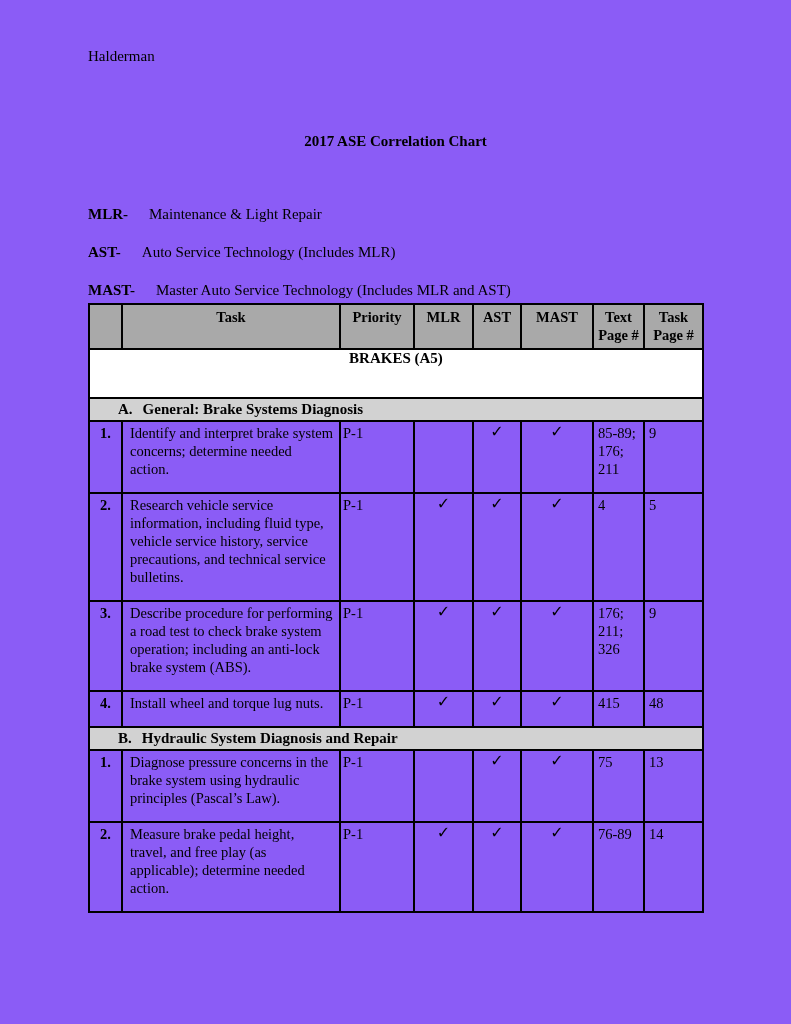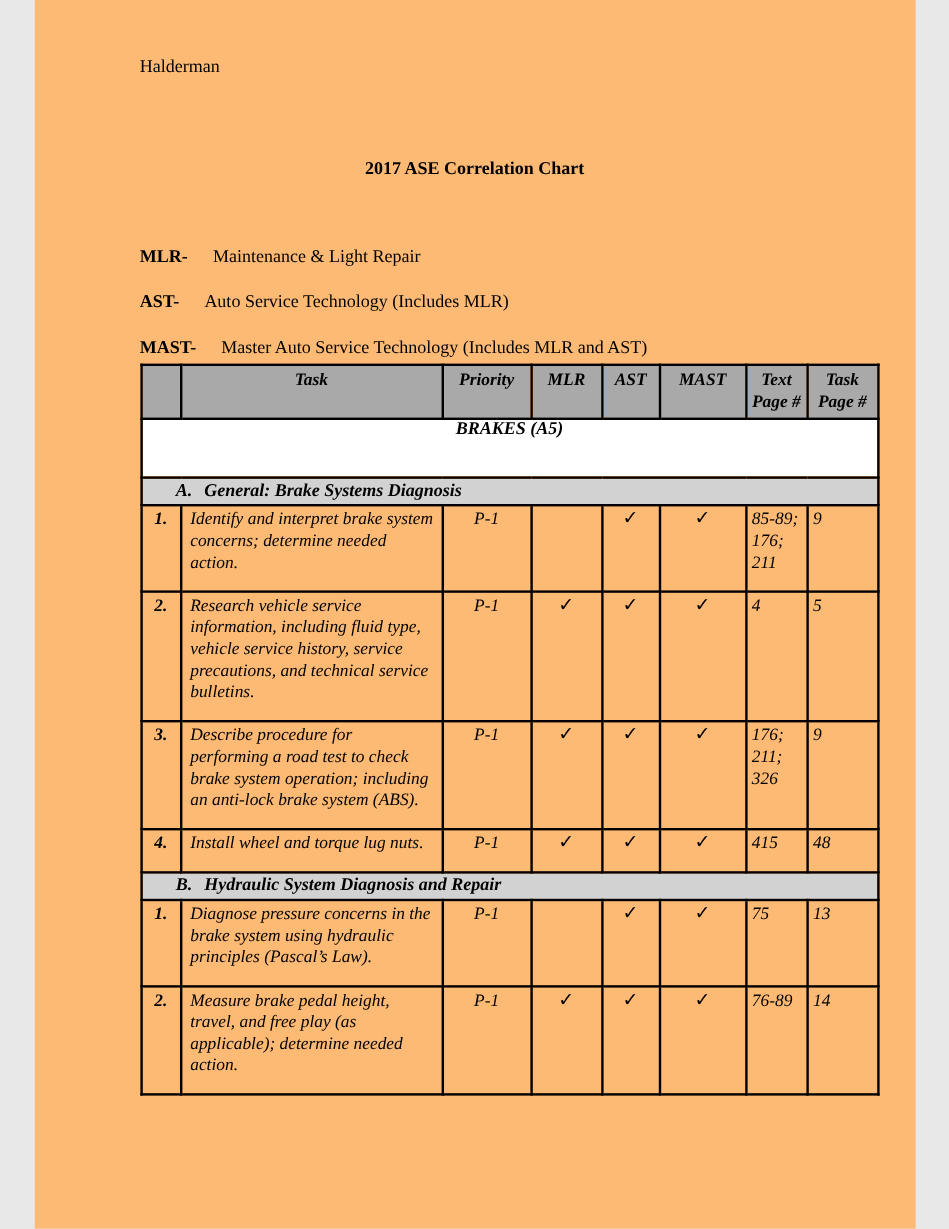--- a/index.html
+++ b/index.html
@@ -1,24 +1,24 @@
 <!DOCTYPE html>
 <html style="--header-bg: #a9a9a9; --section-bg: #d2d2d2;"><head>
 <meta charset="utf-8">
 <style>
   * { margin: 0; padding: 0; box-sizing: border-box; }
   html, body { background: #e8e8e8; }
   body { font-family: "Liberation Serif", serif; color: #000; }
 
   .sheet {
     position: relative;
-    width: 734px;
+    width: 791px;
     height: 1024px;
     margin: 0 auto;
-    background: #fdba74;
+    background: #8b5cf6;
     overflow: hidden;
   }
 
   .author {
     position: absolute;
     left: 88px;
     top: 48px;
     font-size: 15px;
   }
 
@@ -47,21 +47,20 @@
     top: 303px;
     width: 614px;
     border-collapse: collapse;
     table-layout: fixed;
     font-size: 14.5px;
   }
   table.corr td, table.corr th {
     border: 2px solid #000;
     vertical-align: top;
     overflow: hidden;
-    font-style: italic;
   }
 
   thead th {
     background: var(--header-bg, #a9a9a9);
     font-weight: bold;
     font-size: 14.5px;
     text-align: center;
     padding: 3px 2px 4px;
     line-height: 18px;
   }
@@ -88,21 +87,20 @@
     font-weight: bold;
     text-align: center;
     padding: 2px 2px;
     line-height: 18px;
   }
   .task-cell {
     padding: 2px 6px 14px 7px;
     line-height: 18px;
   }
   .priority-cell {
-    text-align: center;
     padding: 2px 2px;
     line-height: 18px;
   }
   .check-cell {
     text-align: center;
     padding: 1px 2px;
     font-weight: bold;
     font-size: 16px;
     line-height: 18px;
     font-family: "DejaVu Sans", sans-serif;

